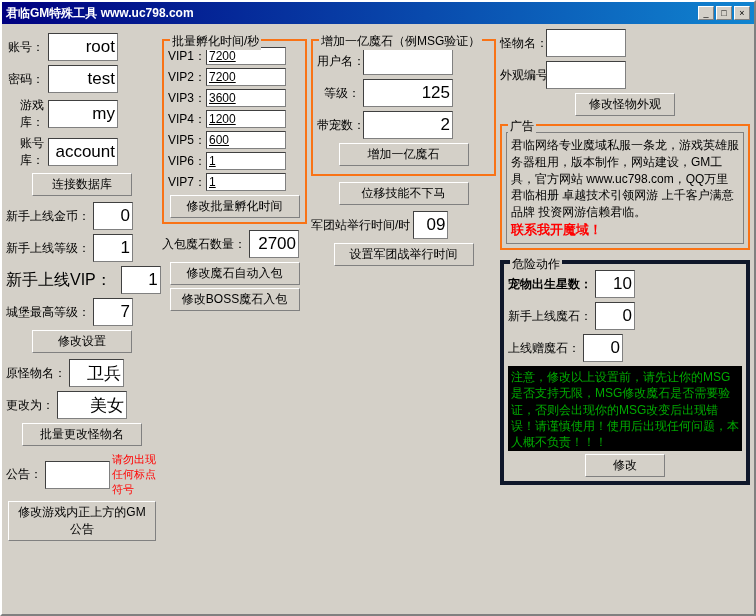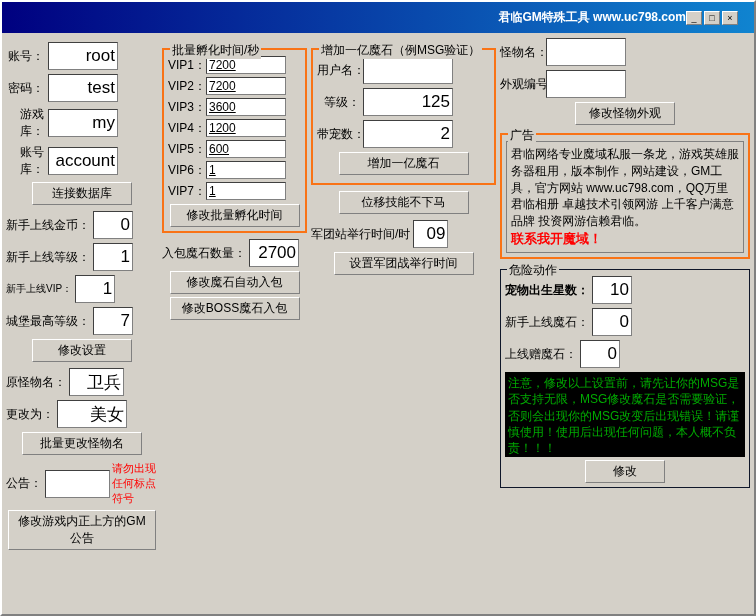--- a/index.html
+++ b/index.html
@@ -1,20 +1,20 @@
 <!DOCTYPE html>
 <html><head>
   <meta charset="utf-8">
   <style>
     * { box-sizing: border-box; margin: 0; padding: 0; font-family: '宋体', SimSun, sans-serif; font-size: 12px; }
     body { background: #d4d0c8; width: 756px; height: 616px; overflow: hidden; }
     
     .window { width: 756px; height: 616px; background: #d4d0c8; border: 2px solid #ffffff; border-right-color: #808080; border-bottom-color: #808080; position: relative; }
     
-    .titlebar { height: 31px; background: linear-gradient(to right, #000080, #1084d0); display: flex; align-items: center; justify-content: flex-end; padding: 0 16px; }
+    .titlebar { height: 22px; background: linear-gradient(to right, #000080, #1084d0); display: flex; align-items: center; justify-content: space-between; padding: 0 4px; }
     .titlebar-text { color: white; font-size: 12px; font-weight: bold; }
     .titlebar-buttons { display: flex; gap: 2px; }
     .titlebar-btn { width: 16px; height: 14px; background: #d4d0c8; border: 1px solid #ffffff; border-right-color: #808080; border-bottom-color: #808080; font-size: 9px; cursor: pointer; display: flex; align-items: center; justify-content: center; }
     
     .field-row { display: flex; align-items: center; margin-bottom: 4px; }
     .field-label { width: 42px; text-align: right; padding-right: 4px; }
     .field-input { height: 28px; border: 1px solid #808080; border-top-color: #404040; border-left-color: #404040; background: white; padding: 1px 2px; font-size: 17px; text-align: right; }
     .field-input-sm { width: 70px; }
     
     .btn { background: #d4d0c8; border: 1px solid #ffffff; border-right-color: #808080; border-bottom-color: #808080; border-top-color: #ffffff; border-left-color: #ffffff; padding: 2px 6px; cursor: pointer; font-size: 12px; }
@@ -29,21 +29,21 @@
     .vip-row { display: flex; align-items: flex-end; margin-bottom: 3px; }
     .vip-label { width: 38px; text-align: right; padding-right: 3px; }
     .vip-input { width: 80px; height: 18px; border: 1px solid #808080; border-top-color: #404040; border-left-color: #404040; background: white; padding: 1px 2px; text-decoration: underline; }
     
     .group-box2 { border: 2px solid #f97316; padding: 6px 4px 4px 4px; margin-bottom: 4px; position: relative; margin-top: 8px; }
     .group-title2 { position: absolute; top: -8px; left: 6px; background: #d4d0c8; padding: 0 2px; }
     
     .ad-box { border: 1px solid #808080; background: #d4d0c8; padding: 4px; font-size: 11px; line-height: 1.4; width: 100%; }
     .ad-link { color: red; font-size: 13px; font-weight: bold; }
     
-    .danger-box { border: 1px solid #0f172a; padding: 6px 4px 4px 4px; position: relative; margin-top: 8px; }
+    .danger-box { border: 4px solid #0f172a; padding: 6px 4px 4px 4px; position: relative; margin-top: 8px; }
     .danger-title { position: absolute; top: -8px; left: 6px; background: #d4d0c8; padding: 0 2px; }
     
     .warning-text-box { background: black; color: #00aa00; font-size: 10px; padding: 3px; margin: 3px 0; line-height: 1.35; width: 100%; height: 85px; overflow: hidden; }
 
     .noselect { user-select: none; }
   </style>
 </head>
 <body>
 
 <div class="window">
@@ -82,21 +82,21 @@
 
       <div class="field-row">
         <span style="font-size:12px;white-space:nowrap;padding-right:3px;">新手上线金币：</span>
         <input class="field-input" style="width: 40px;" value="0">
       </div>
       <div class="field-row">
         <span style="font-size:12px;white-space:nowrap;padding-right:3px;">新手上线等级：</span>
         <input class="field-input" style="width: 40px;" value="1">
       </div>
       <div class="field-row">
-        <span style="font-size:10px;white-space:nowrap;padding-right:3px;">新手上线VIP：</span>
+        <span style="font-size:16px;white-space:nowrap;padding-right:9px;">新手上线VIP：</span>
         <input class="field-input" style="width: 40px;" value="1">
       </div>
       <div class="field-row">
         <span style="font-size:12px;white-space:nowrap;padding-right:3px;">城堡最高等级：</span>
         <input class="field-input" style="width: 40px;" value="7">
       </div>
       <div style="text-align:center; margin: 3px 0 6px 0;">
         <button class="btn" style="width:100px;">修改设置</button>
       </div>
 

